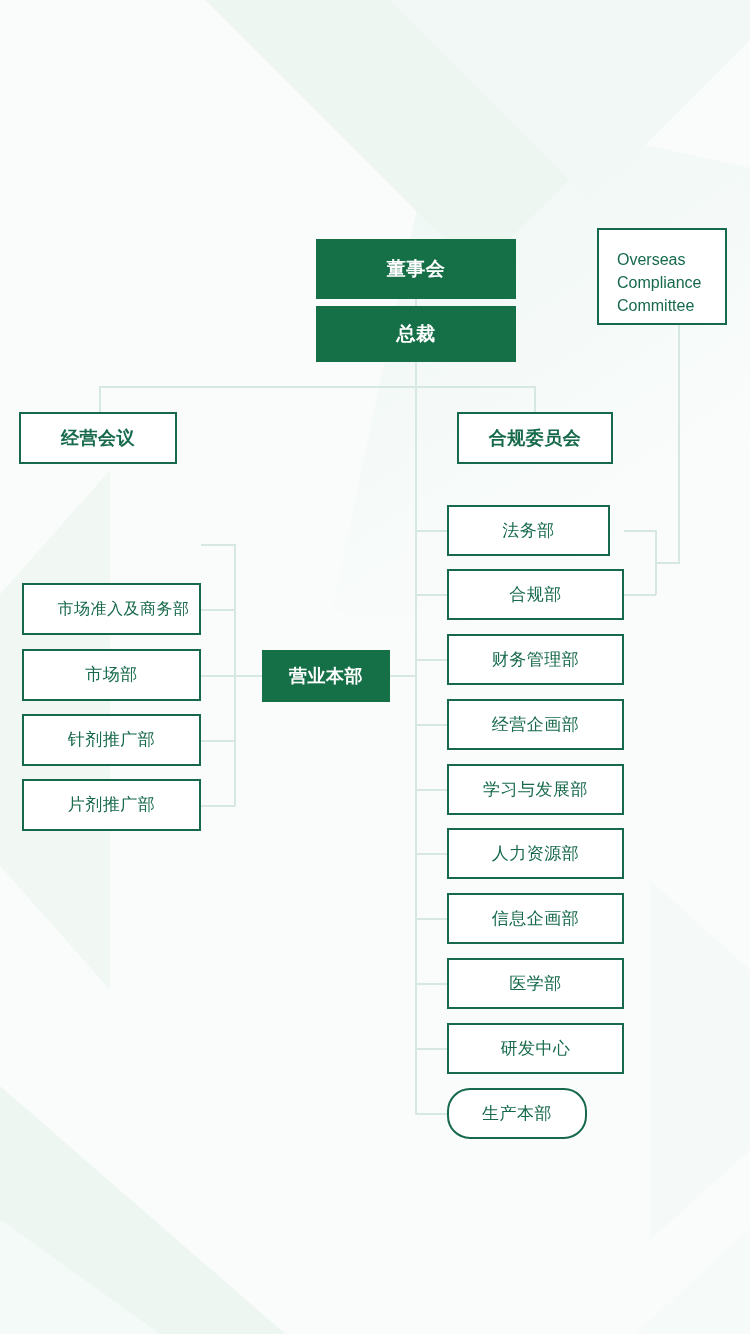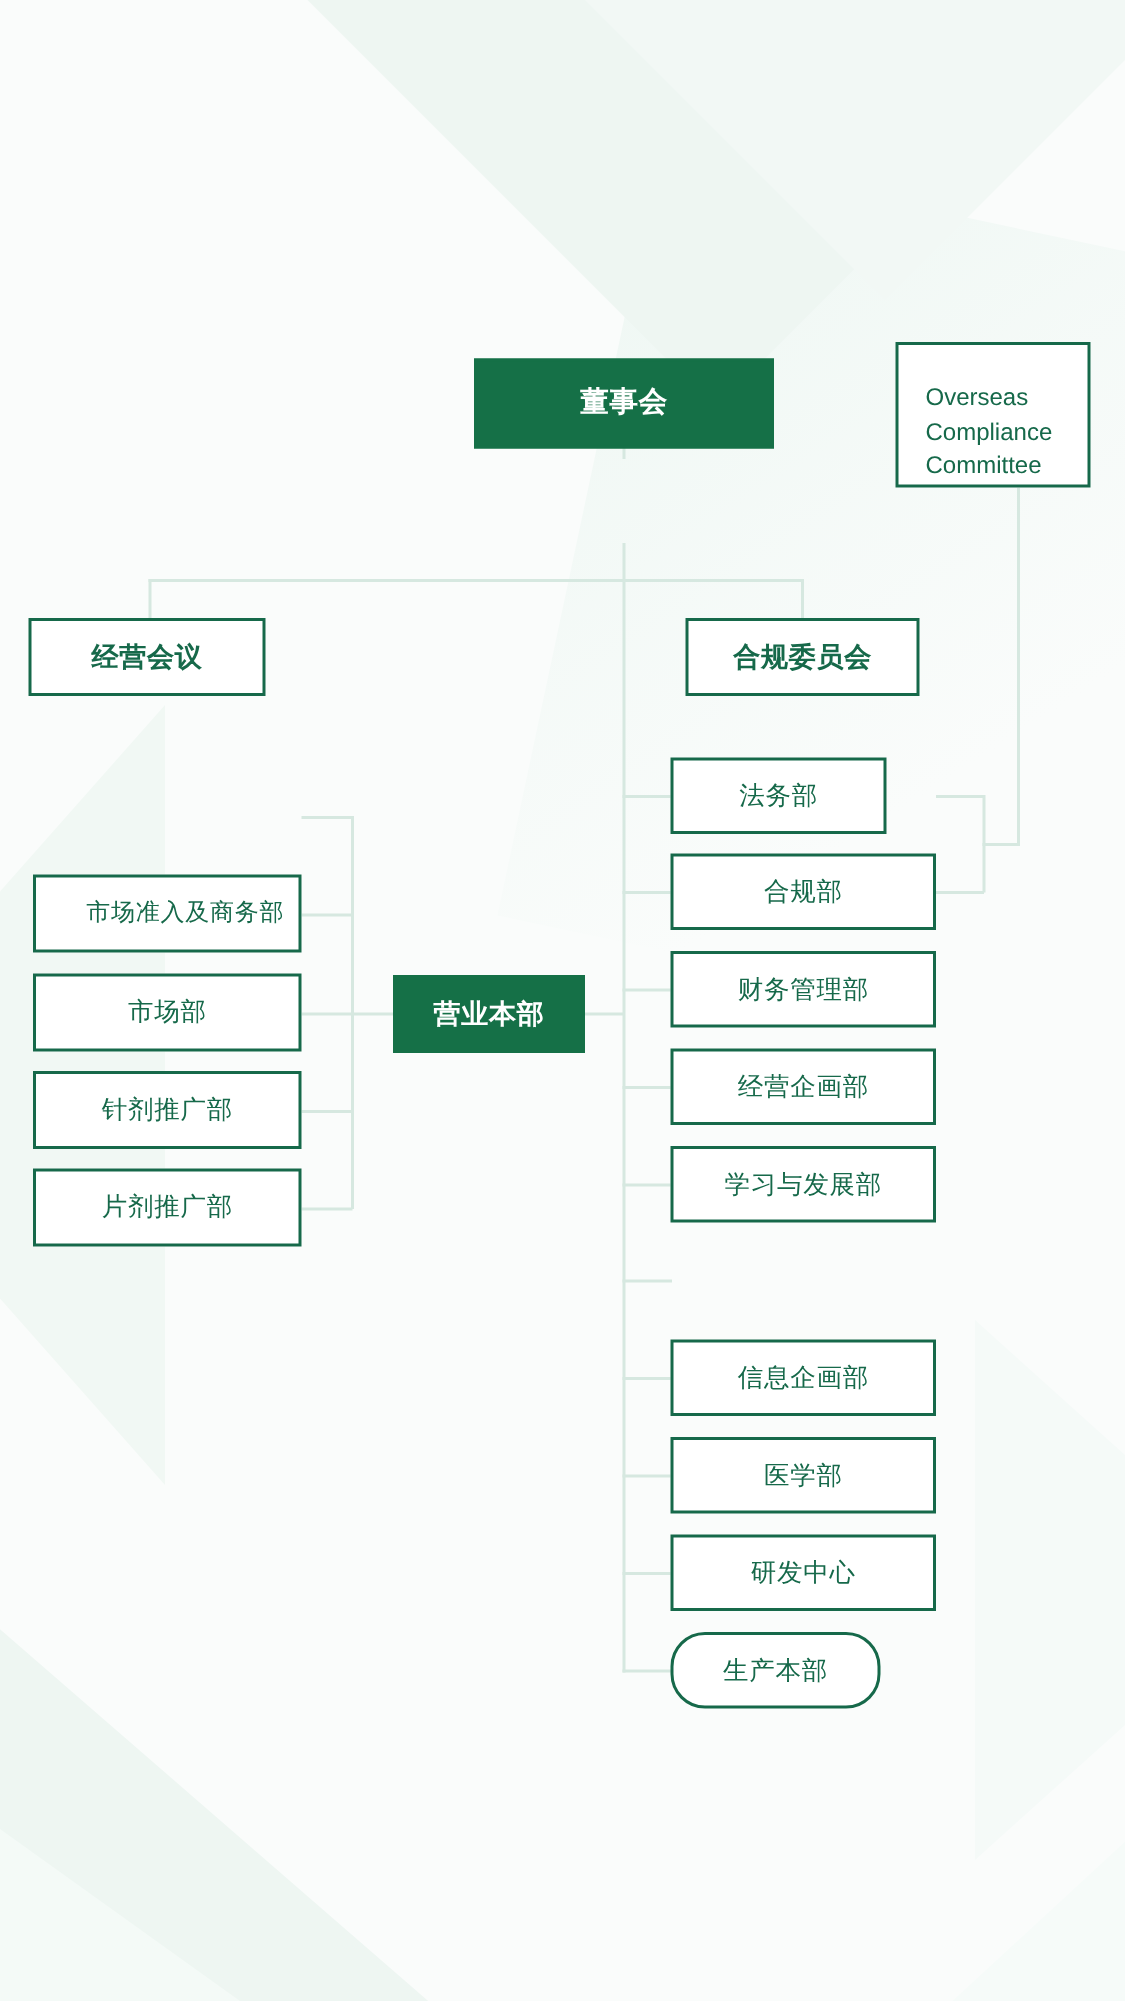--- a/index.html
+++ b/index.html
@@ -55,21 +55,21 @@
     position:absolute;box-sizing:border-box;
     display:flex;align-items:center;justify-content:center;
     text-align:center;line-height:1.25;
     border:2px solid #16694a;background:#ffffff;color:#16694a;
     font-size:17px;letter-spacing:.5px;
   }
   .box.solid{background:#157047;border-color:#157047;color:#ffffff;font-weight:bold;font-size:19px;}
   .box.strong{font-weight:bold;font-size:18px;}
   .box.en{
     font-size:16px;letter-spacing:0;line-height:1.42;
-    justify-content:flex-start;align-items:flex-end;
+    justify-content:flex-start;align-items:center;
     padding:14px 0 0 18px;text-align:left;font-weight:normal;
   }
 </style>
 </head>
 <body>
 
 <div id="stage">
 
   <div class="bg-layer">
     <div class="diag-soft"></div>
@@ -116,43 +116,45 @@
   <div class="ln h" style="left:201px;top:544px;width:34px;"></div>
   <div class="ln h" style="left:201px;top:609px;width:34px;"></div>
   <div class="ln h" style="left:201px;top:675px;width:34px;"></div>
   <div class="ln h" style="left:201px;top:740px;width:34px;"></div>
   <div class="ln h" style="left:201px;top:805px;width:34px;"></div>
 
   <div class="ln h" style="left:390px;top:675px;width:26px;"></div>
 
   <div class="box solid" style="left:316px;top:239px;width:200px;height:60px;">董事会</div>
 
+  <div class="box solid" style="left:316px;top:306px;width:200px;height:56px;">总裁</div>
 
   <div class="box en" style="left:597px;top:228px;width:130px;height:97px;">
     <div>
       <div>Overseas</div>
       <div>Compliance</div>
       <div>Committee</div>
     </div>
   </div>
 
   <div class="box strong" style="left:19px;top:412px;width:158px;height:52px;">经营会议</div>
 
   <div class="box strong" style="left:457px;top:412px;width:156px;height:52px;">合规委员会</div>
 
   <div class="box solid" style="left:262px;top:650px;width:128px;height:52px;font-size:18px;font-family:Liberation Serif, serif;">营业本部</div>
 
   <div class="box" style="left:22px;top:583px;width:179px;height:52px;font-size:16px;padding-left:24px;">市场准入及商务部</div>
   <div class="box" style="left:22px;top:649px;width:179px;height:52px;text-align:center;">市场部</div>
   <div class="box" style="left:22px;top:714px;width:179px;height:52px;">针剂推广部</div>
   <div class="box" style="left:22px;top:779px;width:179px;height:52px;text-align:center;">片剂推广部</div>
 
-  <div class="box" style="left:447px;top:505px;width:144px;height:51px;">法务部</div>
+  <div class="box" style="left:447px;top:505px;width:163px;height:51px;">法务部</div>
   <div class="box" style="left:447px;top:569px;width:177px;height:51px;">合规部</div>
   <div class="box" style="left:447px;top:634px;width:177px;height:51px;">财务管理部</div>
   <div class="box" style="left:447px;top:699px;width:177px;height:51px;">经营企画部</div>
   <div class="box" style="left:447px;top:764px;width:177px;height:51px;">学习与发展部</div>
+  <div class="box" style="left:447px;top:828px;width:177px;height:51px;">人力资源部</div>
   <div class="box" style="left:447px;top:893px;width:177px;height:51px;">信息企画部</div>
   <div class="box" style="left:447px;top:958px;width:177px;height:51px;">医学部</div>
   <div class="box" style="left:447px;top:1023px;width:177px;height:51px;">研发中心</div>
   <div class="box" style="left:447px;top:1088px;width:140px;height:51px;border-radius:23px;">生产本部</div>
 
 </div>
 
 </body></html>

